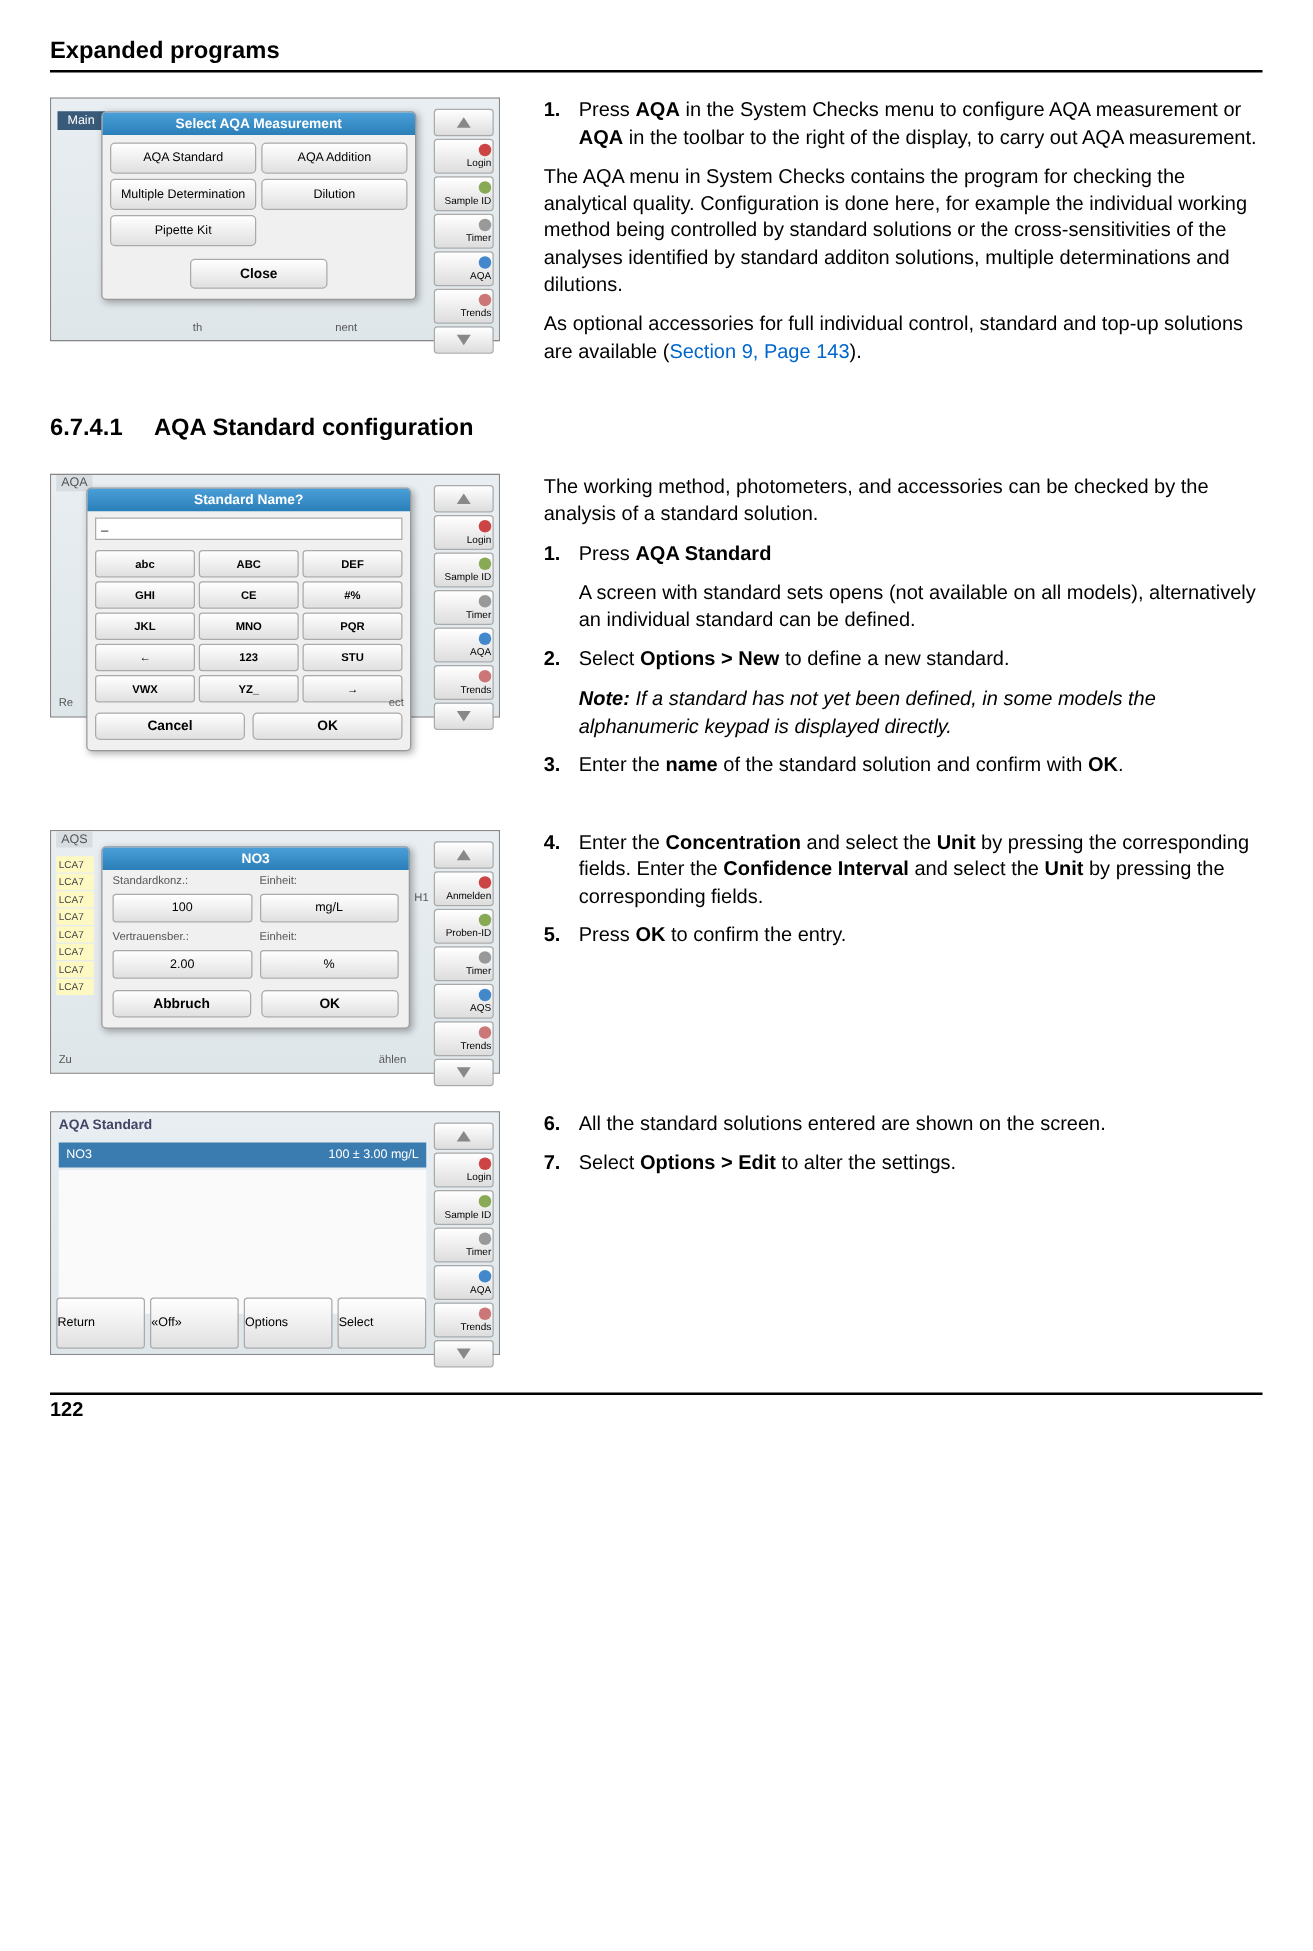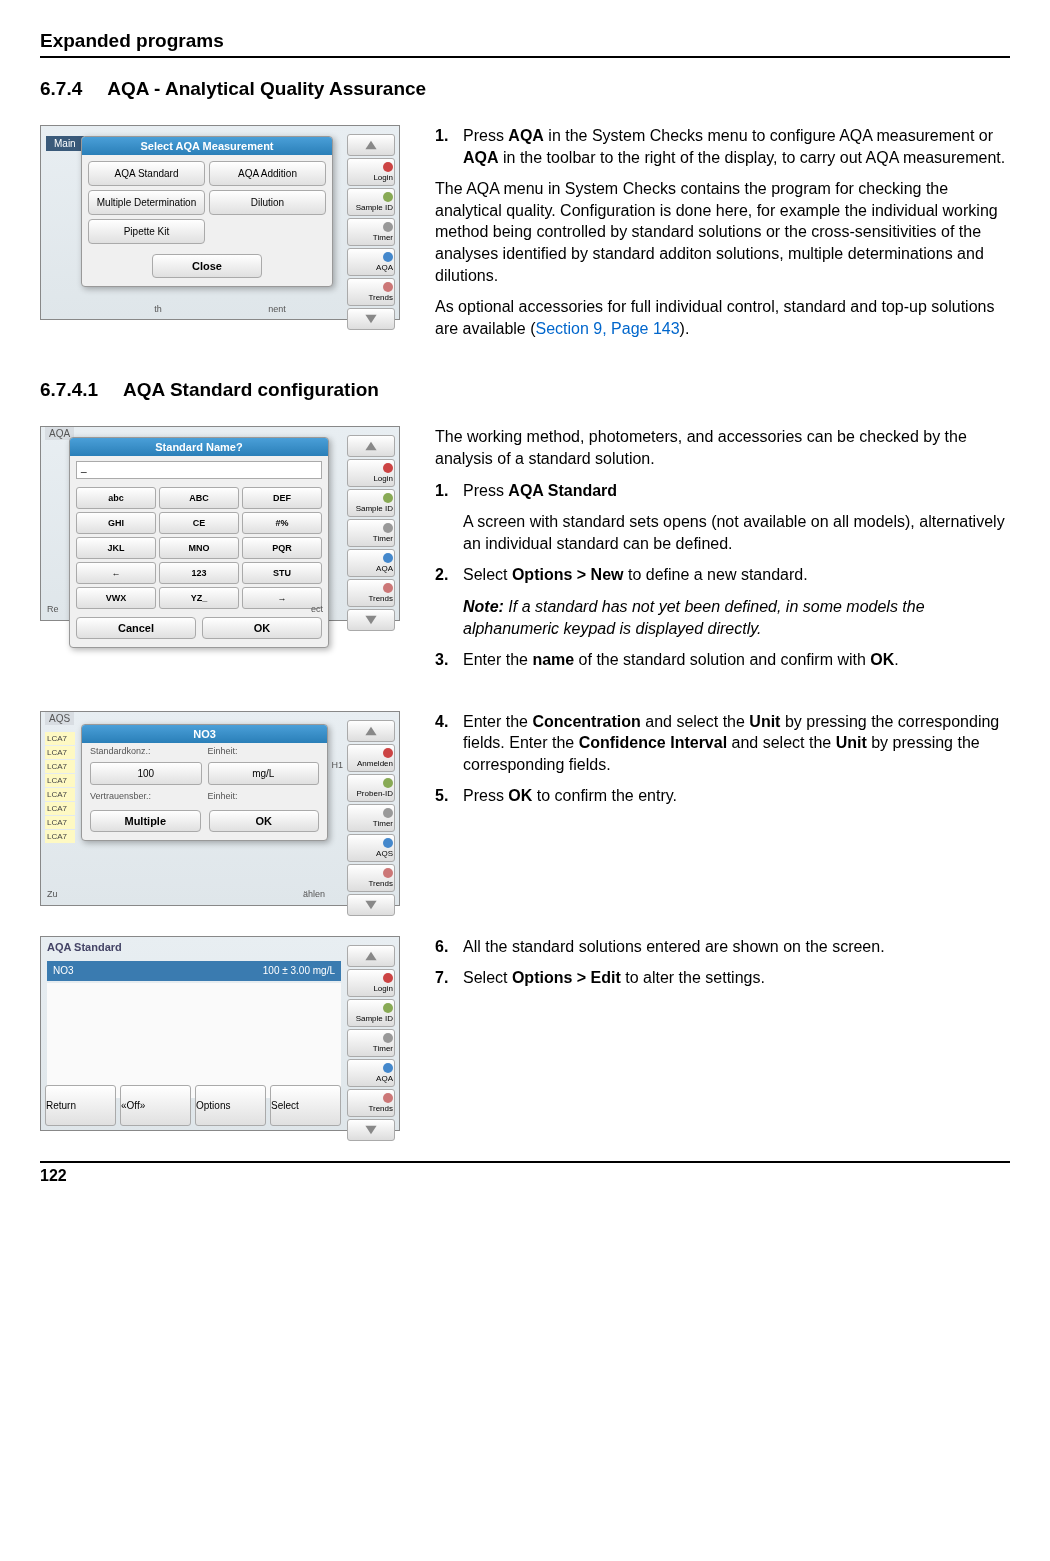--- a/index.html
+++ b/index.html
@@ -146,23 +146,20 @@
 
     .icon-dot{width:10px;height:10px;border-radius:50%;display:inline-block;}
   </style>
 </head>
 <body>
 
 <div class="page">
   <div class="header-title">Expanded programs</div>
   <hr class="header-rule">
 
-  <div class="section-heading">
-    <span class="section-num">6.7.4</span><span>AQA - Analytical Quality Assurance</span>
-  </div>
 
   <div class="content-row">
     <div class="screenshot">
       <div class="ss1-bg"></div>
       <div class="ss1-main">Main</div>
       <div class="ss1-dialog">
         <div class="ss1-title">Select AQA Measurement</div>
         <div class="ss1-grid">
           <div class="ss1-btn">AQA Standard</div>
           <div class="ss1-btn">AQA Addition</div>
@@ -328,22 +325,26 @@
           <div class="ss3-lbl">Einheit:</div>
         </div>
         <div class="ss3-row">
           <div class="ss3-val">100</div>
           <div class="ss3-val">mg/L</div>
         </div>
         <div class="ss3-row">
           <div class="ss3-lbl">Vertrauensber.:</div>
           <div class="ss3-lbl">Einheit:</div>
         </div>
+        <div class="ss3-row">
+          <div class="ss3-val">2.00</div>
+          <div class="ss3-val">%</div>
+        </div>
         <div class="ss3-actions">
-          <div class="ss2-act">Multiple</div>
+          <div class="ss2-act">Abbruch</div>
           <div class="ss2-act">OK</div>
         </div>
       </div>
       <div class="ss-sidebar">
         <div class="ss-sb-arrow">
             <svg viewBox="0 0 10 10">
               <path d="M5 2 L9 8 L1 8 Z" fill="#888"></path>
             </svg>
           </div>
         <div class="ss-sb-btn">

